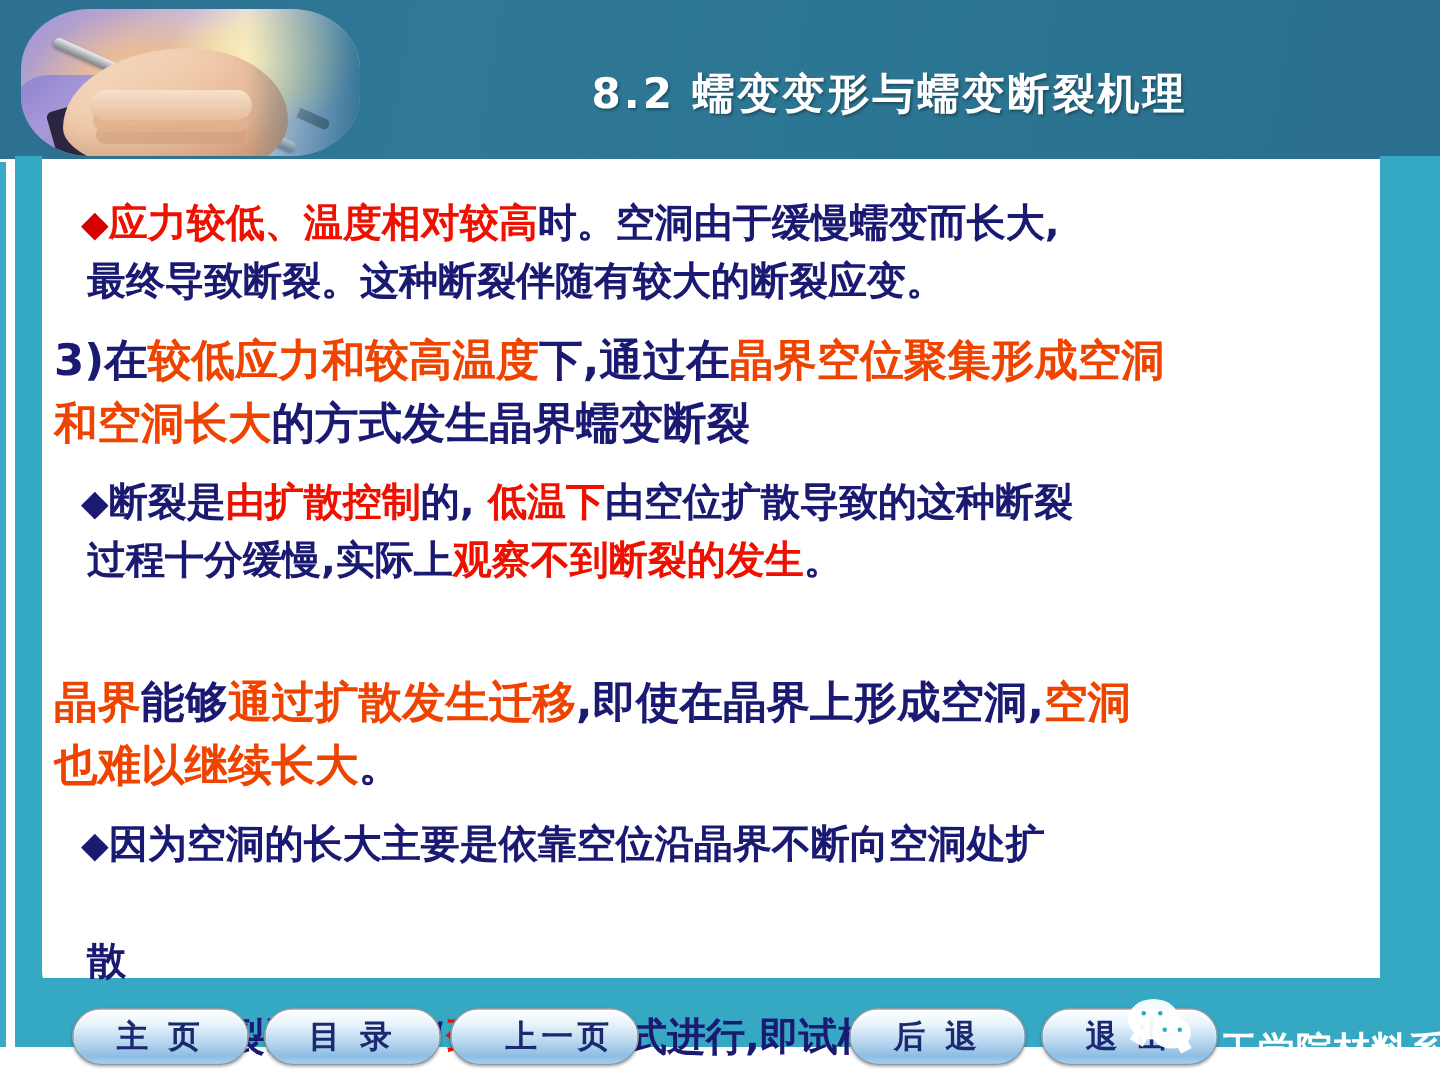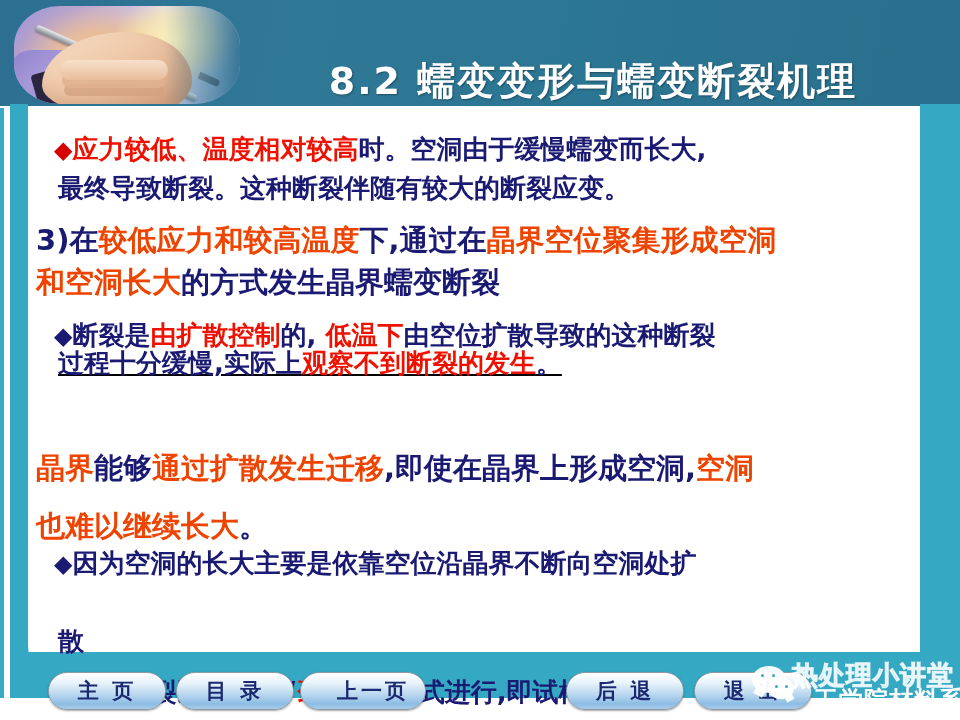--- a/index.html
+++ b/index.html
@@ -136,24 +136,24 @@
   }
   .photo-fade {
     position: absolute;
     left: 150px; top: 0;
     width: 80px; height: 98px;
     background: linear-gradient(90deg, rgba(45,111,145,0) 0%, rgba(45,111,145,0.55) 62%, rgba(45,111,145,0.96) 100%);
   }
 
   .header-title {
     position: absolute;
-    left: 248px; top: 56px;
+    left: 248px; top: 44px;
     width: 690px;
     color: #ffffff;
-    font-size: 38px;
+    font-size: 28px;
     font-weight: bold;
     letter-spacing: 2px;
     text-align: center;
     white-space: nowrap;
     text-shadow: 1px 1px 2px rgba(0,0,0,0.35);
   }
 
   
   .body {
     position: absolute;
@@ -288,23 +288,23 @@
   <div class="frame-corner"></div>
   <div class="frame-bottom"></div>
   <div class="frame-bottom-white"></div>
 
   <div class="body" id="body-host">
       <div class="line ln bullet-line" style="top: 18px; left: 18px;"><span class="dia red">◆</span><span class="red">应力较低、温度相对较高</span><span class="navy">时。空洞由于缓慢蠕变而长大,</span></div>
       <div class="line ln bullet-line" style="top: 57px; left: 22px;"><span class="navy">最终导致断裂。这种断裂伴随有较大的断裂应变。</span></div>
       <div class="line ln num-line" style="top: 108px; left: 0px; text-align: center;"><span class=" navy">3)</span><span class="navy">在</span><span class="orange">较低应力和较高温度</span><span class="navy">下,通过在</span><span class="orange">晶界空位聚集形成空洞</span></div>
       <div class="line ln num-line" style="top: 150px; left: 0px;"><span class="orange">和空洞长大</span><span class="navy">的方式发生晶界蠕变断裂</span></div>
       <div class="line ln bullet-line" style="top: 204px; left: 18px;"><span class="dia-navy navy">◆</span><span class="navy">断裂是</span><span class="red">由扩散控制</span><span class="navy">的, </span><span class="red">低温下</span><span class="navy">由空位扩散导致的这种断裂</span></div>
-      <div class="line ln bullet-line" style="top: 232px; left: 22px; text-decoration: underline;"><span class="navy">过程十分缓慢,实际上</span><span class="red">观察不到断裂的发生</span><span class="navy">。</span></div>
+      <div class="line ln bullet-line" style="top: 243px; left: 22px;"><span class="navy">过程十分缓慢,实际上</span><span class="red">观察不到断裂的发生</span><span class="navy">。</span></div>
       <div class="line ln num-line" style="top: 336px; left: 0px;"><span class="orange">晶界</span><span class="navy">能够</span><span class="orange">通过扩散发生迁移</span><span class="navy">,即使在晶界上形成空洞,</span><span class="orange">空洞</span></div>
-      <div class="line ln num-line" style="top: 378px; left: 0px; margin-top: 16px;"><span class="orange">也难以继续长大</span><span class="navy">。</span></div>
+      <div class="line ln num-line" style="top: 378px; left: 0px;"><span class="orange">也难以继续长大</span><span class="navy">。</span></div>
       <div class="line ln bullet-line" style="top: 432px; left: 18px;"><span class="dia-navy navy">◆</span><span class="navy">因为空洞的长大主要是依靠空位沿晶界不断向空洞处扩</span></div>
       <div class="line ln bullet-line" style="top: 510px; left: 22px;"><span class="navy">散</span></div>
       <div class="line ln bullet-line" style="top: 561px; left: 18px;"><span class="dia-navy navy">◆</span><span class="navy">蠕变断裂以类似于“</span><span class="red">颈缩</span><span class="navy">”的方式进行,即试样被拉断。</span></div>
     </div>
 
   <div class="navbar" id="navbar-host">
       <div class="navbtn" style="left: 48px; width: 118px;">
         <span>主 页</span>
       </div>
       <div class="navbtn" style="left: 176px; width: 118px;">
@@ -325,17 +325,16 @@
     <div class="wechat-icon">
       <div class="b1"></div>
         <div class="b1tail"></div>
       <div class="b2"></div>
         <div class="b2tail"></div>
       <div class="d" style="left:9px;  top:8px;"></div>
       <div class="d" style="left:20px; top:8px;"></div>
       <div class="d" style="left:23px; top:19px;"></div>
       <div class="d" style="left:33px; top:19px;"></div>
     </div>
-    <div class="wm-line1">热处理小讲堂</div>
     <div class="wm-line2">工学院材料系</div>
   </div>
 
 </div>
 
 </body></html>

